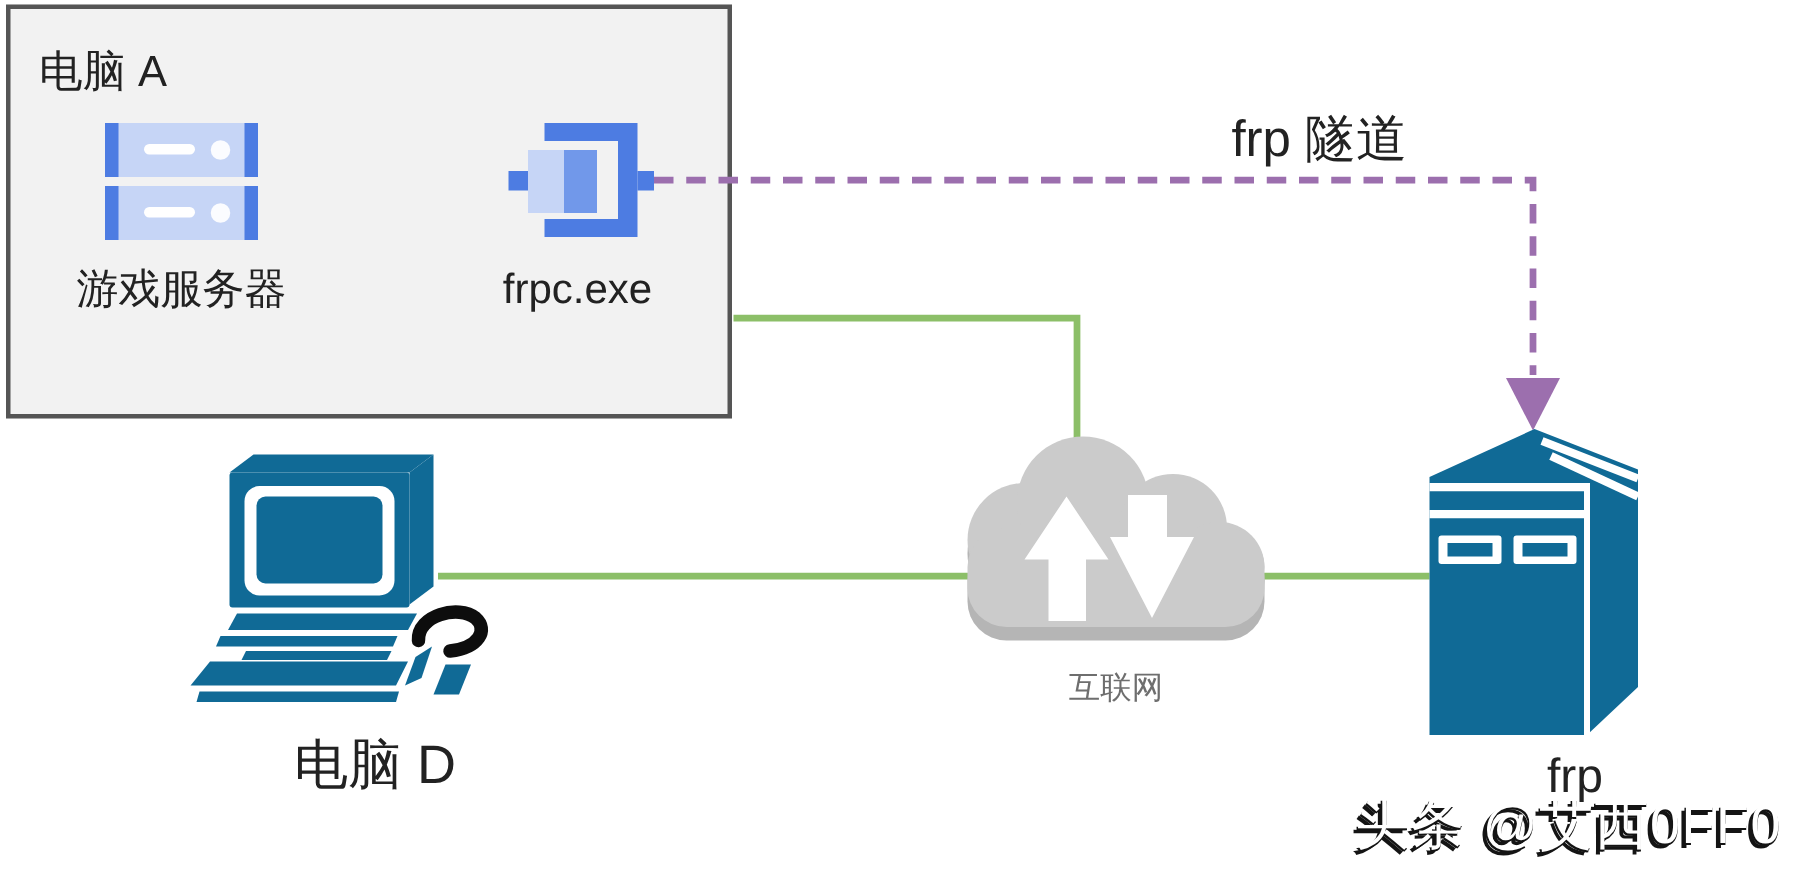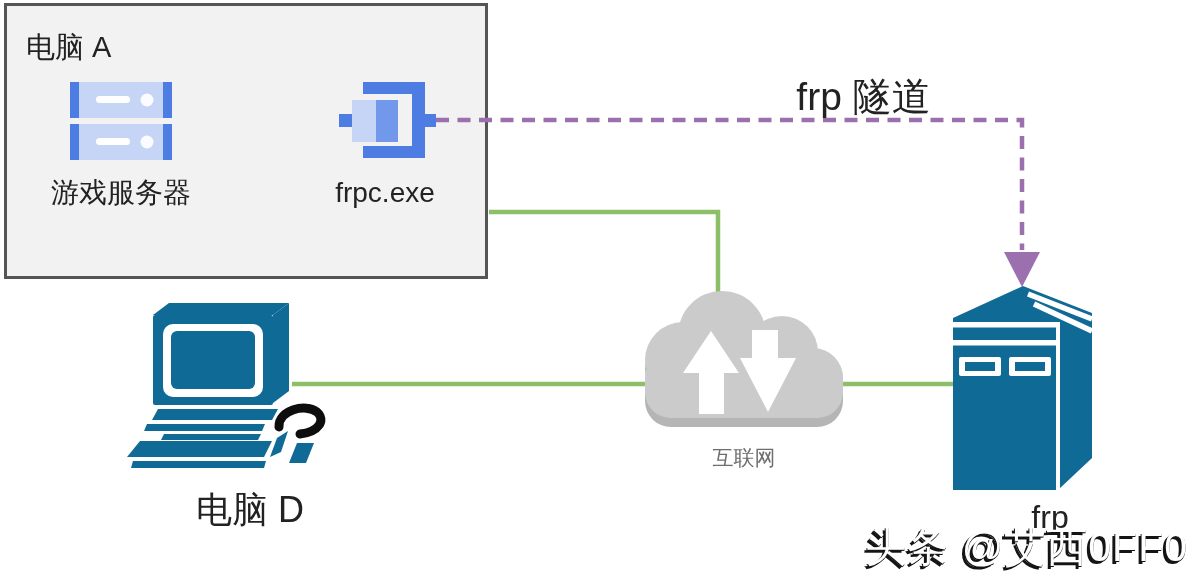--- a/index.html
+++ b/index.html
@@ -14,24 +14,24 @@
     border:3px solid var(--box-border,#555);
     box-sizing:border-box;
   }
   .lbl{position:absolute;text-align:center;white-space:nowrap;color:var(--text,#222);}
   .box-title{left:26px;top:28px;font-size:29px;text-align:center;}
   .lbl-game-server{left:36px;top:174px;width:170px;font-size:28px;}
   .lbl-frpc{left:300px;top:177px;width:170px;font-size:28px;}
   .lbl-computer-d{left:165px;top:486px;width:170px;font-size:36px;}
   .lbl-internet{left:659px;top:444px;width:170px;font-size:21px;color:var(--muted-text,#6e6e6e);}
   .lbl-frp{left:965px;top:499px;width:170px;font-size:32px;}
-  .lbl-tunnel{left:776px;top:70px;width:175px;font-size:39px;}
+  .lbl-tunnel{left:792px;top:70px;width:175px;font-size:34px;}
   .diagram-svg{left:0;top:0;width:1200px;height:581px;pointer-events:none;}
   .watermark{
-    right:12px;bottom:6px;font-size:41px;letter-spacing:1px;white-space:nowrap;
+    right:12px;bottom:6px;font-size:36px;letter-spacing:1px;white-space:nowrap;
     color:#ffffff;
     text-shadow:-3px 3px 0 #141414, -1px 1px 0 #141414, 0 1px 0 #141414;
   }
 </style>
 </head>
 <body>
 
 <div class="canvas">
 
   <div class="abs computer-a-box"></div>

